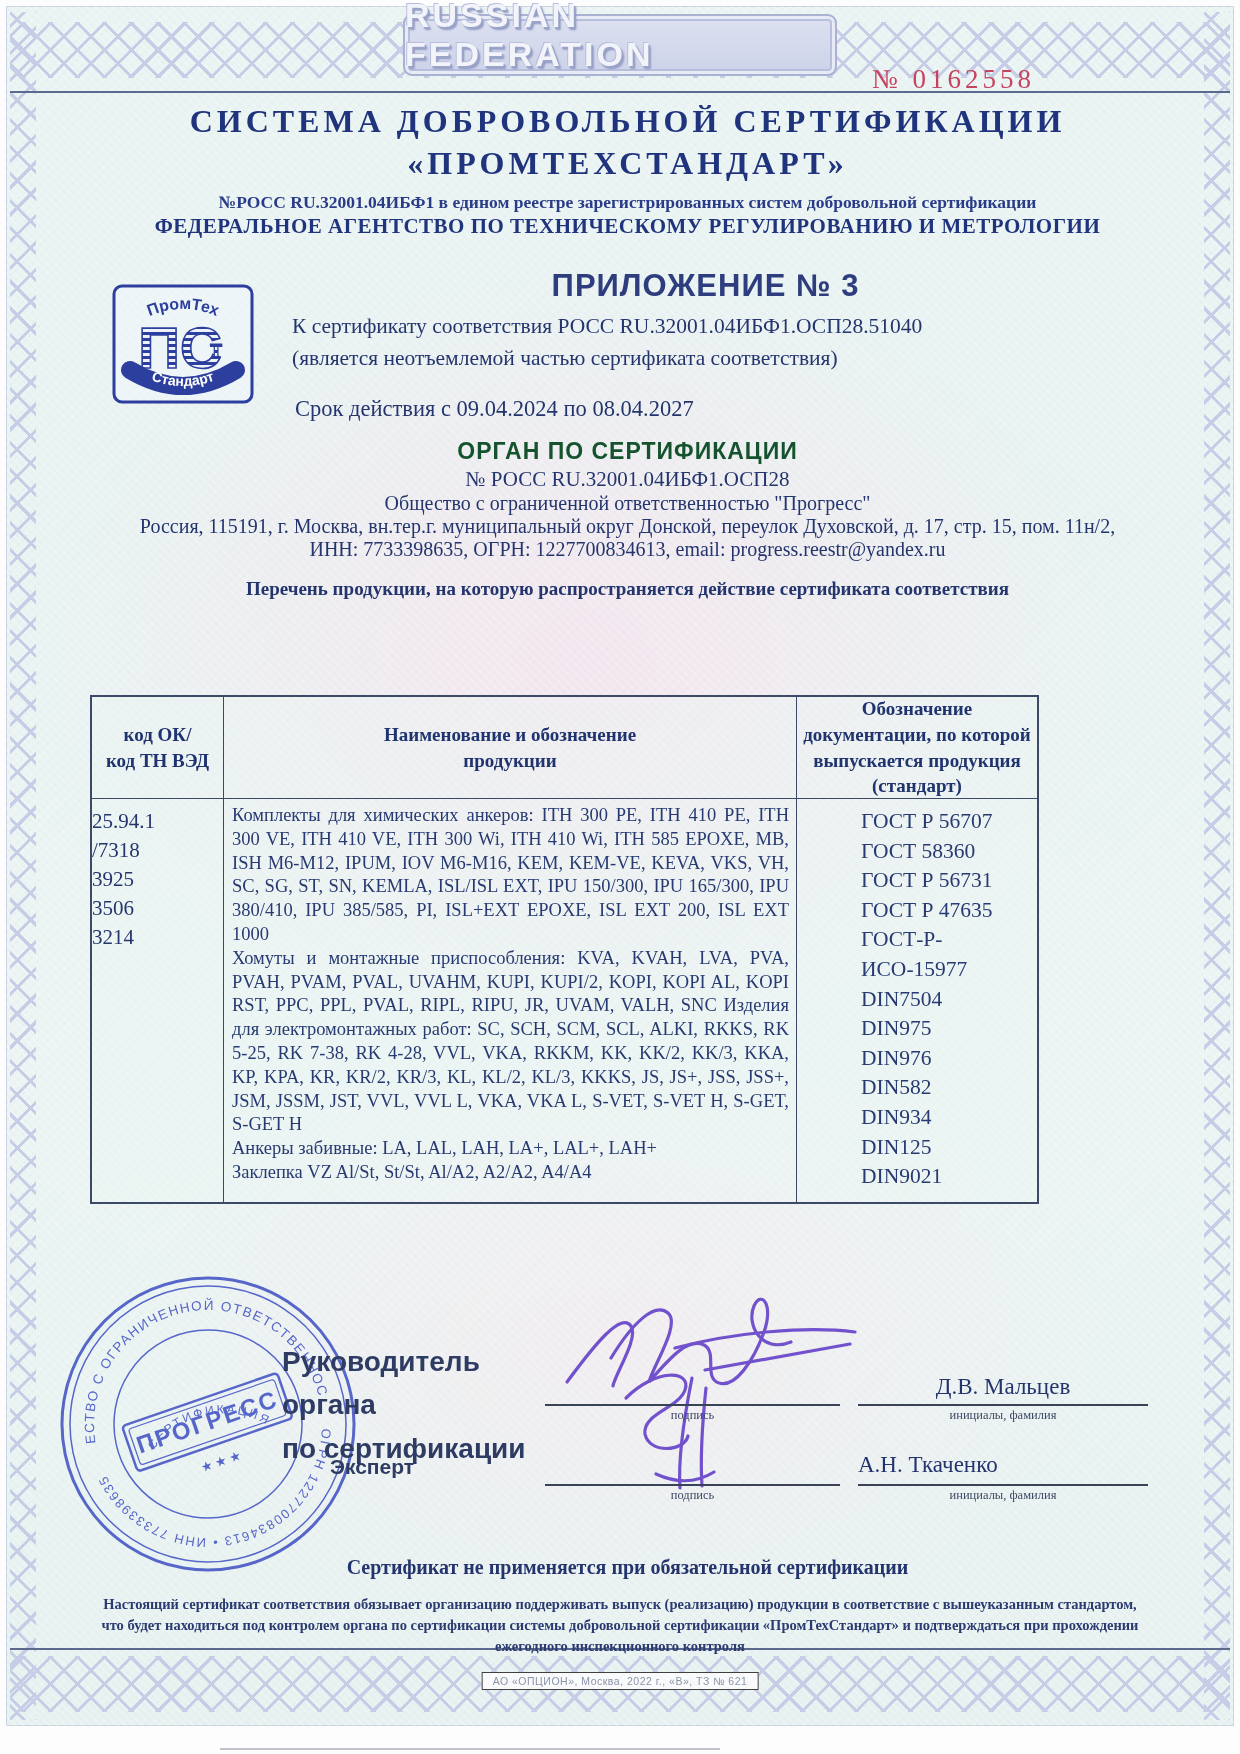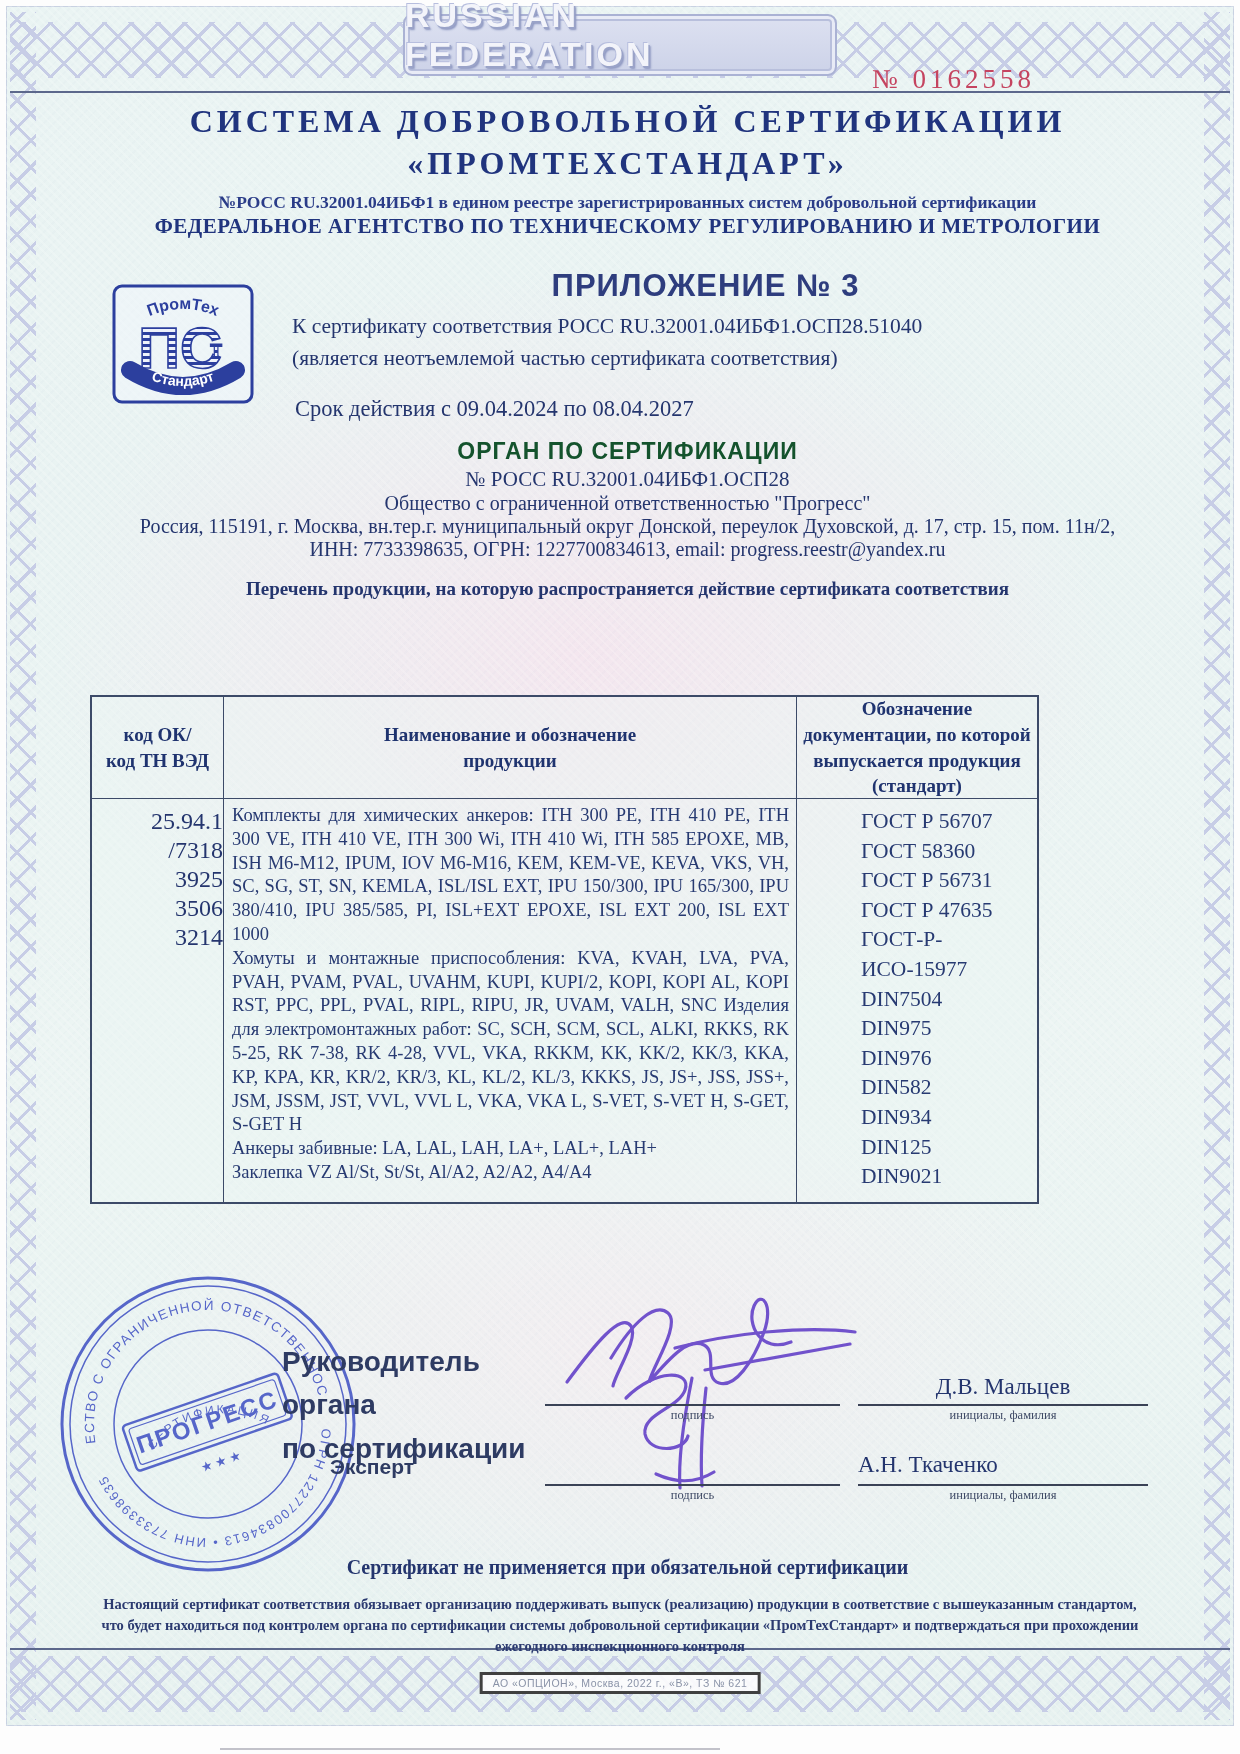--- a/index.html
+++ b/index.html
@@ -57,21 +57,21 @@
   .organ-req{top:538px;font-size:20px;}
   .caption{top:578px;font-size:19px;font-weight:bold;}
 
   .cert-table{top:695px;left:90px;width:945px;height:505px;display:grid;
               grid-template-columns:132px 573px 240px;grid-template-rows:102px 1fr;
               border:2px solid #3c4a68;background:rgba(235,246,244,.35);}
   .cell{border-right:1.5px solid #3c4a68;box-sizing:border-box;}
   .cell:nth-child(3n){border-right:none;}
   .th{border-bottom:1.5px solid #3c4a68;display:flex;align-items:center;justify-content:center;
       text-align:center;font-weight:bold;font-size:19px;line-height:1.35;color:#1f336f;}
-  .codes{padding-top:8px;text-align:right;font-size:24px;line-height:29px;}
+  .codes{padding-top:8px;text-align:left;font-size:21px;line-height:29px;}
   .products{padding:5px 7px 0 8px;font-size:18.5px;line-height:23.8px;text-align:justify;color:#273a72;}
   .products div{margin:0;}
   .standards{padding:8px 0 0 64px;font-size:21.5px;line-height:29.6px;color:#273a72;}
 
   .stamp{top:1268px;left:52px;width:312px;height:312px;opacity:.88;}
   .role1{top:1340px;left:282px;width:270px;font-family:"Liberation Sans",sans-serif;
          font-size:28px;font-weight:bold;color:#2e3b63;line-height:1.55;}
   .role2{top:1455px;left:330px;font-family:"Liberation Sans",sans-serif;font-size:21px;font-weight:bold;color:#2e3b63;}
   .sig1{top:1282px;left:555px;width:310px;height:125px;}
   .sig2{top:1360px;left:598px;width:170px;height:135px;}
@@ -85,21 +85,21 @@
   .slab1b{top:1408px;left:858px;width:290px;}
   .slab2a{top:1488px;left:545px;width:295px;}
   .slab2b{top:1488px;left:858px;width:290px;}
   .name1{top:1374px;left:858px;width:290px;text-align:center;font-size:23px;}
   .name2{top:1452px;left:858px;width:290px;font-size:23px;}
 
   .no-mand{top:1556px;font-size:20px;font-weight:bold;}
   .note{top:1594px;left:95px;width:1050px;text-align:center;font-size:14.5px;font-weight:bold;
         line-height:1.45;color:#2b3a70;}
   .print-info{top:1672px;left:50%;transform:translateX(-50%);background:rgba(252,252,253,.92);
-        border:3px solid #404040;padding:2px 10px;font-family:"Liberation Sans",sans-serif;
+        border:1px solid #404040;padding:2px 10px;font-family:"Liberation Sans",sans-serif;
         font-size:10.5px;color:#8a93a8;letter-spacing:.5px;}
 </style>
 </head>
 <body>
 
 <div class="page">
   <div class="paper">
       <div class="tex"></div>
     </div>
 

